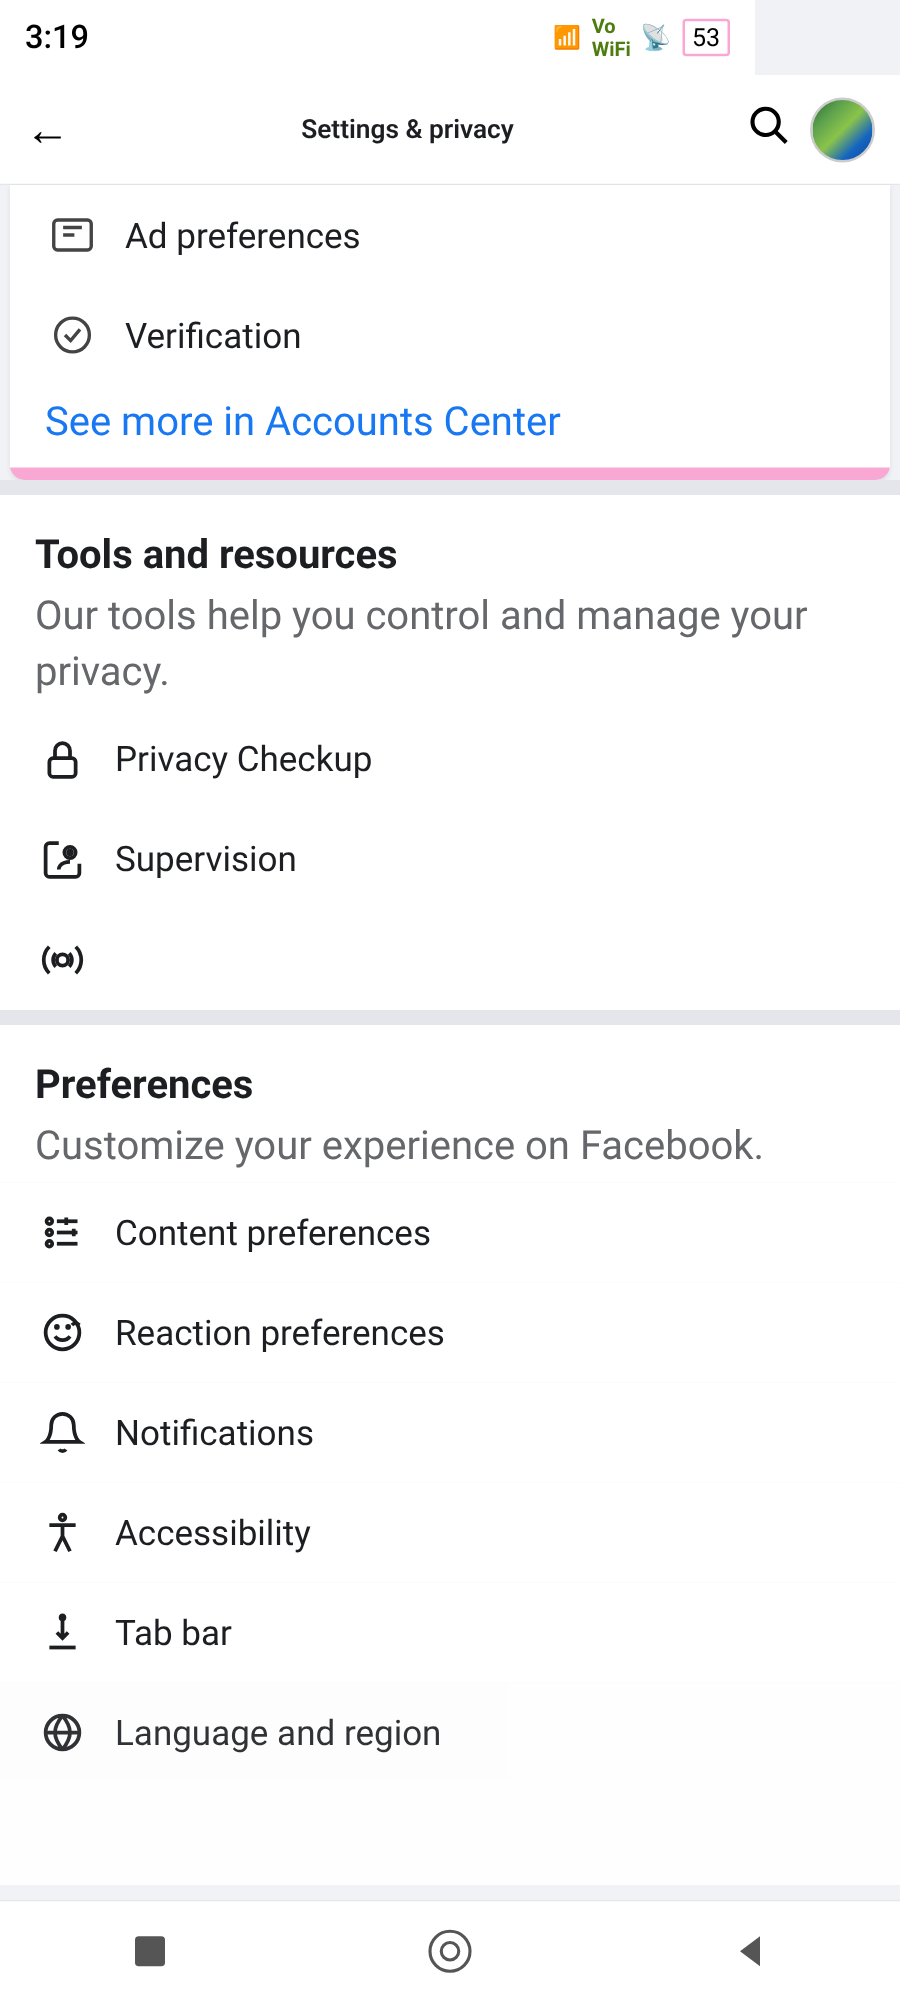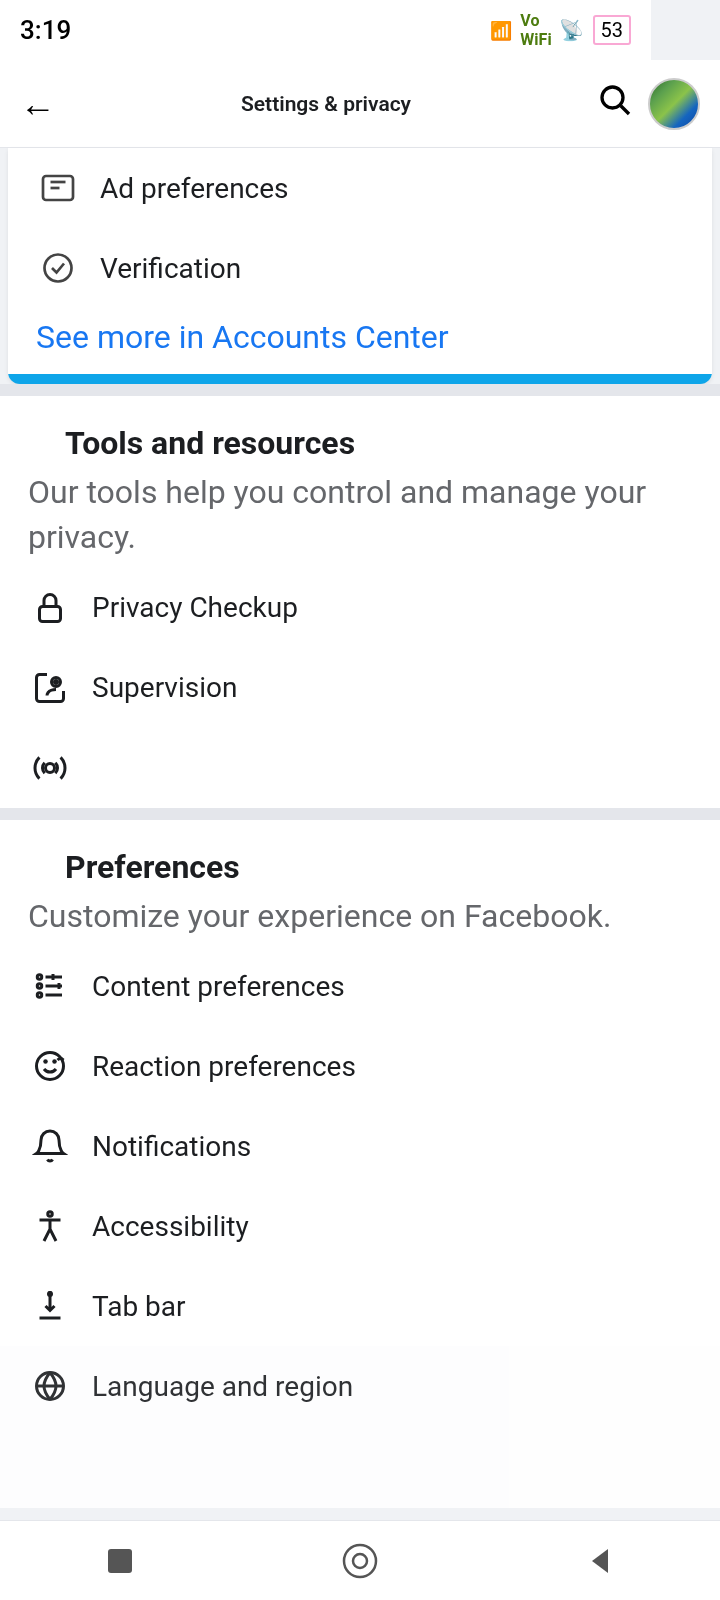--- a/index.html
+++ b/index.html
@@ -8,21 +8,21 @@
       width: 720px;
       min-height: 1600px;
       background: #f0f2f5;
       font-family: -apple-system, BlinkMacSystemFont, 'Segoe UI', Roboto, sans-serif;
       color: #1c1e21;
       overflow-x: hidden;
     }
 
     
     .status-bar {
-      width: 651px;
+      width: 604px;
       height: 60px;
       background: #fff;
       display: flex;
       align-items: center;
       justify-content: space-between;
       padding: 0 20px;
     }
     .status-time {
       font-size: 26px;
       font-weight: 500;
@@ -126,21 +126,20 @@
     
     .section-header {
       background: #fff;
       padding: 28px 28px 8px 28px;
     }
     .section-title {
       font-size: 32px;
       font-weight: 700;
       color: #1c1e21;
       margin-bottom: 8px;
-      margin-left: 37px;
     }
     .section-subtitle {
       font-size: 32px;
       color: #65676b;
       line-height: 1.4;
     }
 
     
     .bottom-nav {
       position: fixed;
@@ -157,21 +156,21 @@
       width: 60px;
       height: 60px;
       display: flex;
       align-items: center;
       justify-content: center;
       cursor: pointer;
     }
 
     
     .top-card-wrapper {
-      background: #0ea5e9;
+      background: #f9a8d4;
       border-radius: 0 0 12px 12px;
       margin: 0 8px;
       padding-bottom: 10px;
       box-shadow: 0 2px 4px rgba(0,0,0,0.08);
     }
   </style>
 </head>
 <body>
 
 <div class="status-bar">

